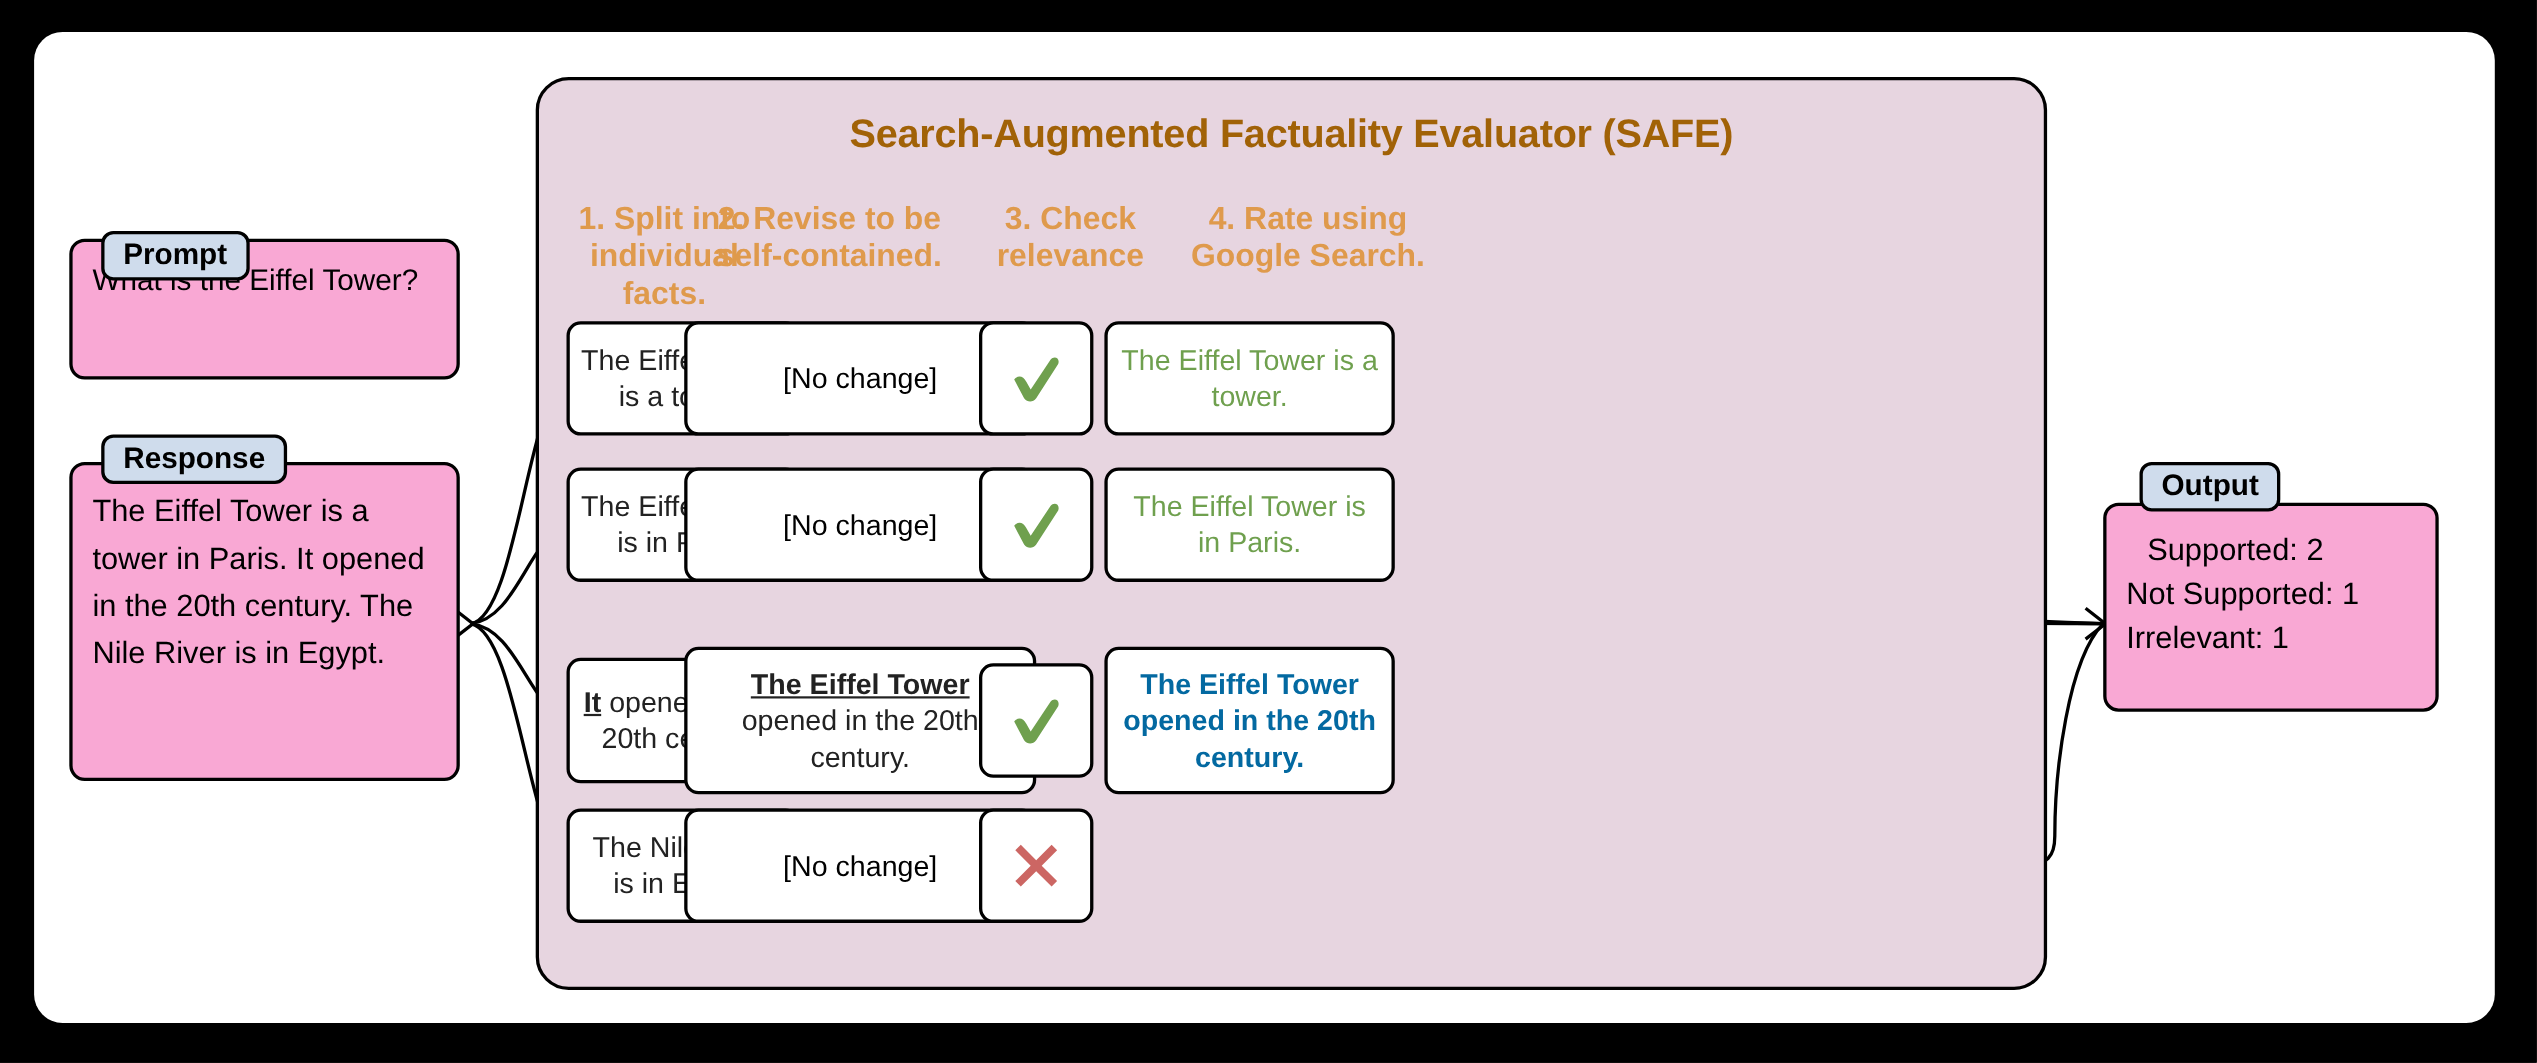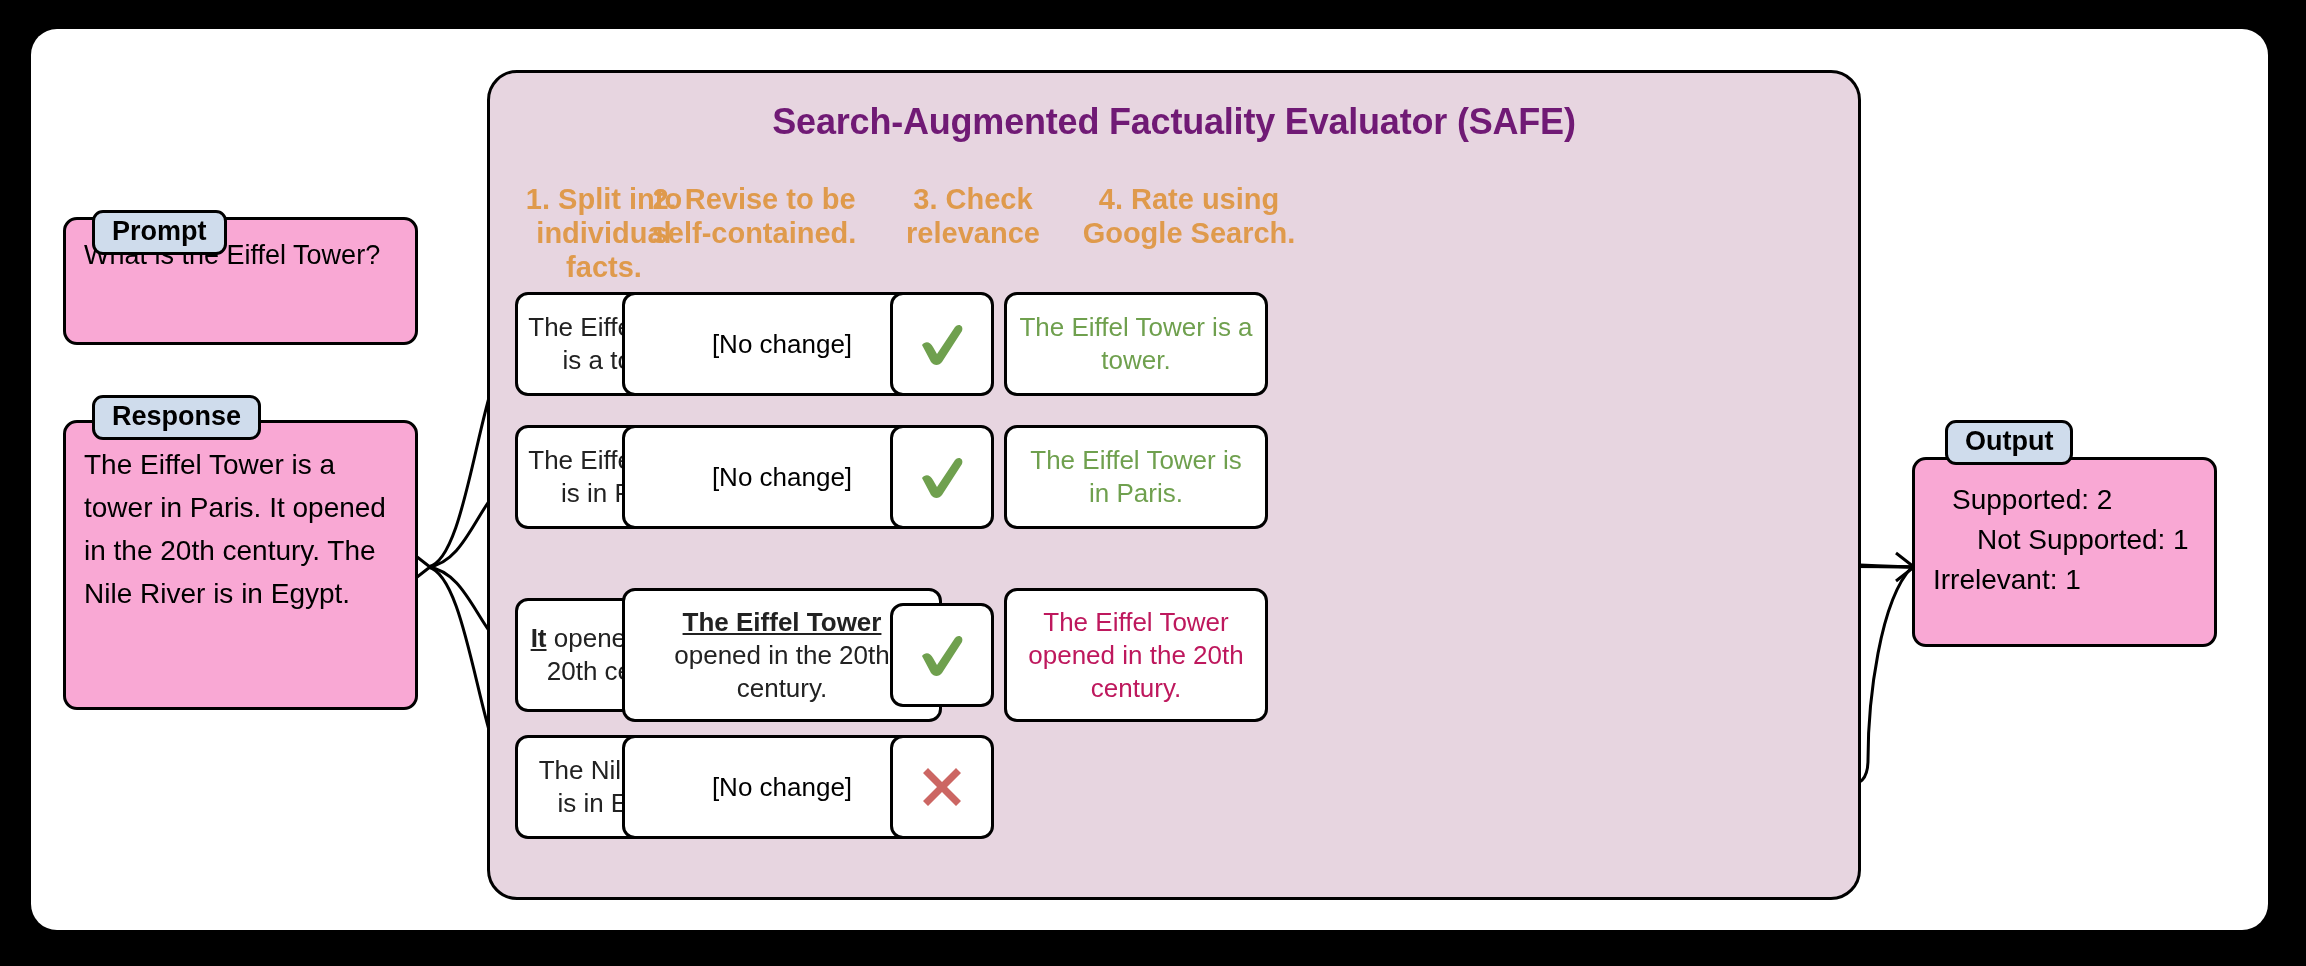--- a/index.html
+++ b/index.html
@@ -44,21 +44,21 @@
   }
 
   
   .safe-panel{
     position:absolute;left:487px;top:70px;width:1374px;height:830px;
     background:#e7d5e0;border:3px solid #000;border-radius:30px;
     box-sizing:border-box;
   }
   .safe-title{
     position:absolute;left:0;right:0;top:28px;
-    text-align:center;font-weight:bold;font-size:36px;color:#701a75;
+    text-align:center;font-weight:bold;font-size:36px;color:#a16207;
     letter-spacing:-0.2px;
   }
   .col-head{
     position:absolute;
     text-align:center;
     font-weight:bold;font-size:29px;line-height:34px;
     color:#df9a4c;
   }
 
   
@@ -66,21 +66,21 @@
     position:absolute;
     background:#ffffff;border:3px solid #000;border-radius:13px;
     box-sizing:border-box;
     display:flex;align-items:center;justify-content:center;
     text-align:center;
     font-size:26px;line-height:33px;color:#222;
     padding:4px 10px;
   }
   .cell.nochange{color:#000000;}
   .cell.supported{color:#6fa04e;}
-  .cell.notsupported{color:#be185d;font-weight:normal;}
+  .cell.notsupported{color:#0369a1;font-weight:bold;}
   .cell .u{font-weight:bold;text-decoration:underline;}
   .mark{
     position:absolute;
     background:#ffffff;border:3px solid #000;border-radius:13px;
     box-sizing:border-box;
     display:flex;align-items:center;justify-content:center;
   }
   .mark svg{display:block;}
 </style>
 </head>
@@ -212,18 +212,18 @@
     <span><span>[No change]</span></span>
   </div>
   <div class="mark" style="left:890px;top:735px;width:104px;height:104px;">
     <svg width="46" height="46" viewBox="0 0 46 46">
       <path d="M9,4 L23,18 L37,4 L42,9 L28,23 L42,37 L37,42 L23,28 L9,42 L4,37 L18,23 L4,9 Z" fill="#cc6663"></path>
     </svg>
   </div>
 
   <div class="io-box" style="left:1912px;top:457px;width:305px;height:190px;">
     <div class="io-text" style="top:22px;font-size:28px;margin-left:19px;">Supported: 2</div>
-    <div class="io-text" style="top:62px;font-size:28px;margin-left:44px;">Not Supported: 1</div>
+    <div class="io-text" style="top:62px;font-size:28px;">Not Supported: 1</div>
     <div class="io-text" style="top:102px;font-size:28px;">Irrelevant: 1</div>
   </div>
   <div class="tab" style="left:1945px;top:420px;">Output</div>
 
 </div>
 
 </body></html>

